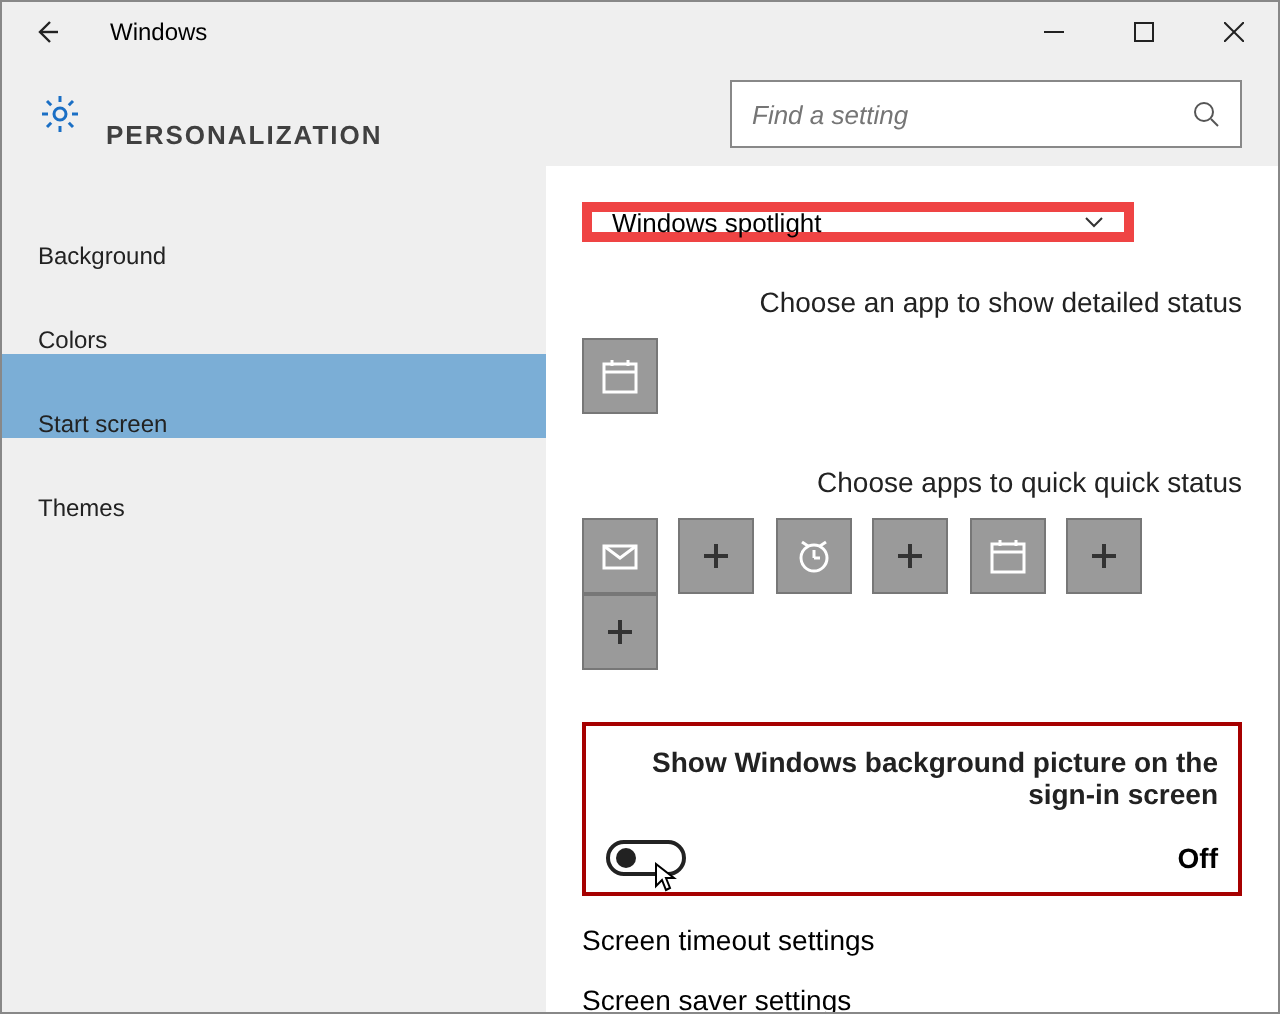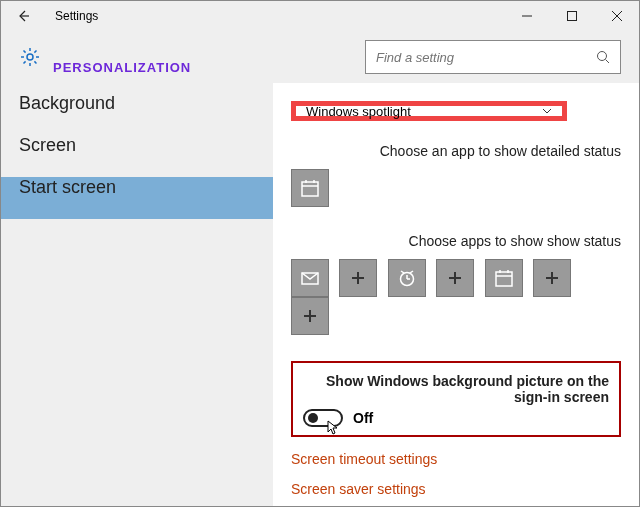--- a/index.html
+++ b/index.html
@@ -8,64 +8,64 @@
 
 .titlebar { height: 30px; background: #efefef; display: flex; align-items: center; padding: 0 0 0 8px; }
 .titlebar .back { width: 28px; height: 28px; display: flex; align-items: center; justify-content: center; cursor: pointer; }
 .titlebar .apptitle { font-size: 12px; margin-left: 18px; flex: 1; }
 .titlebar .winbtns { display: flex; }
 .titlebar .winbtn { width: 45px; height: 30px; display: flex; align-items: center; justify-content: center; cursor: pointer; }
 
 
 .header { height: 52px; background: #efefef; display: flex; align-items: center; padding: 0 18px; }
 .header .gear { width: 22px; height: 22px; display: flex; align-items: center; justify-content: center; color: #1a6fc5; }
-.header .pagetitle { font-size: 13px; font-weight: 600; letter-spacing: 1px; margin-left: 12px; flex: 1; color: #6d28d9; margin-top: 20px; }
+.header .pagetitle { font-size: 13px; font-weight: 600; letter-spacing: 1px; margin-left: 12px; flex: 1; color: #404040; margin-top: 20px; }
 .searchbox { width: 256px; height: 34px; border: 1px solid #888; background: #fff; display: flex; align-items: center; padding: 0 10px; }
 .searchbox input { border: none; outline: none; flex: 1; font-size: 13px; color: #555; font-style: italic; background: transparent; }
 .searchbox .sicon { color: #555; }
 
 
 .content { display: flex; height: calc(507px - 30px - 52px); }
 .sidebar { width: 272px; background: #efefef; padding-top: 10px; }
-.nav { height: 42px; display: flex; align-items: flex-start; padding-left: 18px; font-size: 18px; color: #222; cursor: pointer; }
+.nav { height: 42px; display: flex; align-items: flex-end; padding-left: 18px; font-size: 12px; color: #222; cursor: pointer; }
 .nav.selected { background: #7baed6; }
 .main { flex: 1; background: #fff; padding: 18px 18px 0 18px; overflow-y: auto; }
 .section-label { font-size: 14px; color: #222; margin-bottom: 10px; text-align: right; }
 
 
 .dropdown { width: 276px; height: 20px; border: 5px solid #ef4444; display: flex; align-items: center; padding: 0 10px; justify-content: space-between; font-size: 13px; margin-bottom: 22px; cursor: pointer; }
 .dropdown .chev { font-size: 10px; color: #333; }
 
 
 .apptile { width: 38px; height: 38px; background: #9a9a9a; border: 1px solid #777; display: inline-flex; align-items: center; justify-content: center; margin-right: 6px; cursor: pointer; color: #fff; }
 .tilerow { margin-bottom: 26px; }
 
 
 .highlight { border: 2px solid #a60000; padding: 10px 10px 8px 10px; margin-bottom: 14px; font-weight: bold; }
-.toggle-row { display: flex; align-items: center; margin-top: 4px; position: relative; }
+.toggle-row { display: flex; align-items: center; margin-top: 15px; position: relative; justify-content: space-between; }
 .toggle { width: 40px; height: 18px; border: 2px solid #222; border-radius: 10px; position: relative; cursor: pointer; margin-right: 10px; }
 .toggle .knob { width: 10px; height: 10px; background: #222; border-radius: 50%; position: absolute; left: 3px; top: 2px; }
 .toggle-state { font-size: 14px; }
 .cursor-icon { position: absolute; left: 24px; top: 11px; pointer-events: none; font-size: 12px; }
 
-.linkrow { color: #c2410c; font-size: 14px; margin-bottom: 14px; cursor: pointer; }
+.linkrow { color: #000000; font-size: 14px; margin-bottom: 14px; cursor: pointer; }
 
 svg { display: block; }
 </style>
 </head>
 <body>
 
 <div class="titlebar">
   <div class="back">
     <svg width="14" height="14" viewBox="0 0 14 14">
         <path d="M9 2 L4 7 L9 12" stroke="#222" stroke-width="1.2" fill="none"></path>
         <path d="M4 7 H13" stroke="#222" stroke-width="1.2"></path>
       </svg>
   </div>
-  <div class="apptitle">Settings</div>
+  <div class="apptitle">Windows</div>
   <div class="winbtns">
     <div class="winbtn">
       <svg width="10" height="10">
           <line x1="0" y1="5" x2="10" y2="5" stroke="#222" stroke-width="1"></line>
         </svg>
     </div>
     <div class="winbtn">
       <svg width="10" height="10">
           <rect x="0.5" y="0.5" width="9" height="9" stroke="#222" fill="none" stroke-width="1"></rect>
         </svg>
@@ -107,24 +107,27 @@
   </div>
 </div>
 
 <div class="content">
 
   <div class="sidebar">
     <div class="nav">
         <span>Background</span>
       </div>
     <div class="nav">
-        <span>Screen</span>
+        <span>Colors</span>
       </div>
     <div class="nav selected">
         <span>Start screen</span>
+      </div>
+    <div class="nav">
+        <span>Themes</span>
       </div>
   </div>
 
   <div class="main">
     <div class="dropdown">
       <span>Windows spotlight</span>
       <span class="chev">
         <svg width="10" height="6" viewBox="0 0 10 6">
             <path d="M1 1 L5 5 L9 1" stroke="#333" fill="none" stroke-width="1"></path>
           </svg>
@@ -139,21 +142,21 @@
             <line x1="2" y1="8" x2="18" y2="8" stroke="#fff" stroke-width="1.5"></line>
             <line x1="6" y1="2" x2="6" y2="5" stroke="#fff" stroke-width="1.5"></line>
             <line x1="14" y1="2" x2="14" y2="5" stroke="#fff" stroke-width="1.5"></line>
             <line x1="6" y1="11" x2="6" y2="11" stroke="#fff" stroke-width="2"></line>
             <line x1="10" y1="11" x2="10" y2="11" stroke="#fff" stroke-width="2"></line>
             <line x1="14" y1="11" x2="14" y2="11" stroke="#fff" stroke-width="2"></line>
           </svg>
       </div>
     </div>
 
-    <div class="section-label">Choose apps to show show status</div>
+    <div class="section-label">Choose apps to quick quick status</div>
     <div class="tilerow">
       <div class="apptile">
         <svg width="20" height="20" viewBox="0 0 20 20">
             <rect x="2" y="5" width="16" height="11" fill="none" stroke="#fff" stroke-width="1.5"></rect>
             <path d="M2 5 L10 11 L18 5" fill="none" stroke="#fff" stroke-width="1.5"></path>
           </svg>
       </div>
       <div class="apptile">
         <svg width="20" height="20" viewBox="0 0 20 20">
             <line x1="10" y1="4" x2="10" y2="16" stroke="#333" stroke-width="2"></line>

